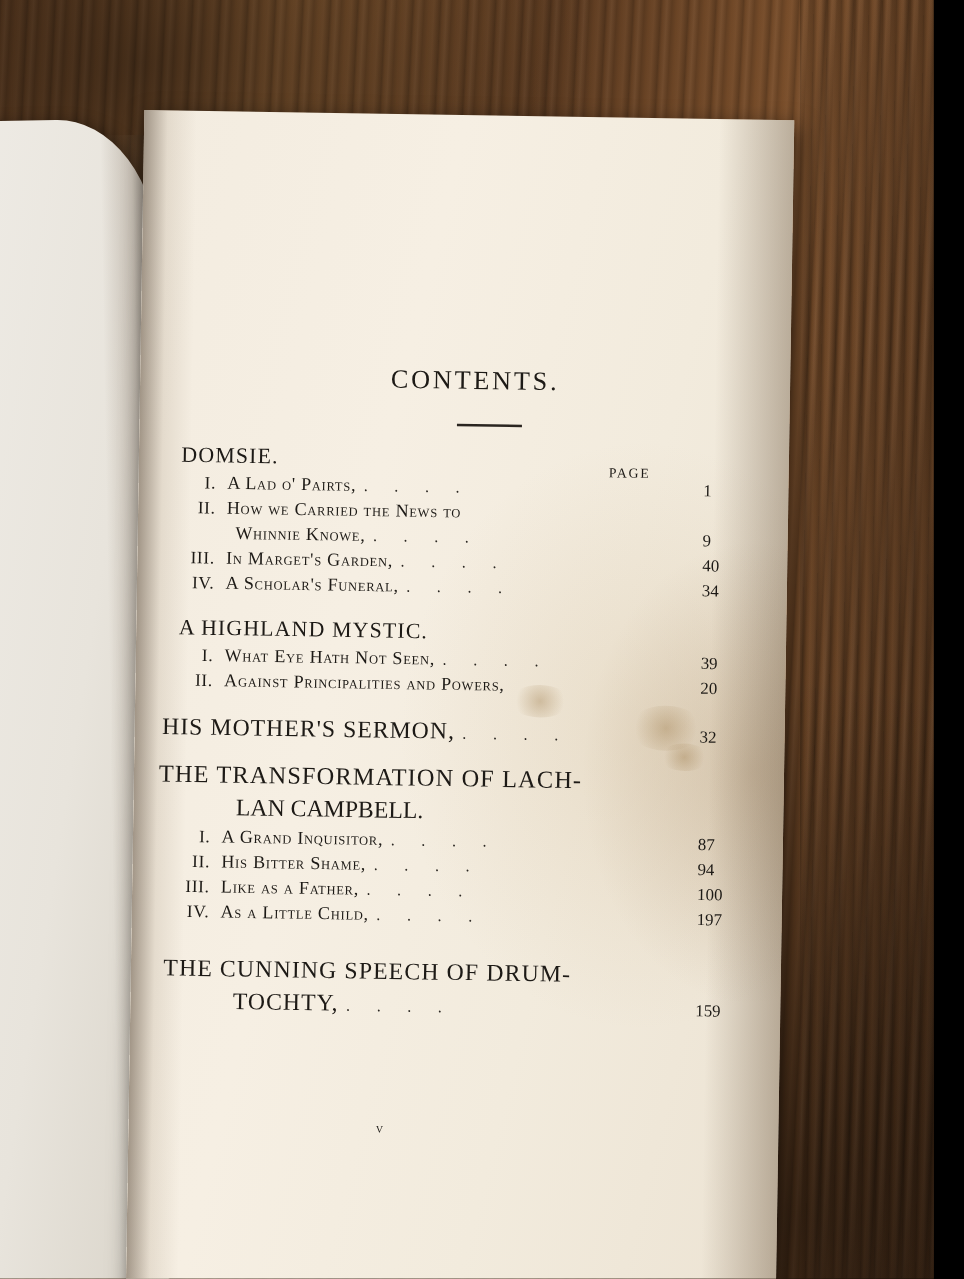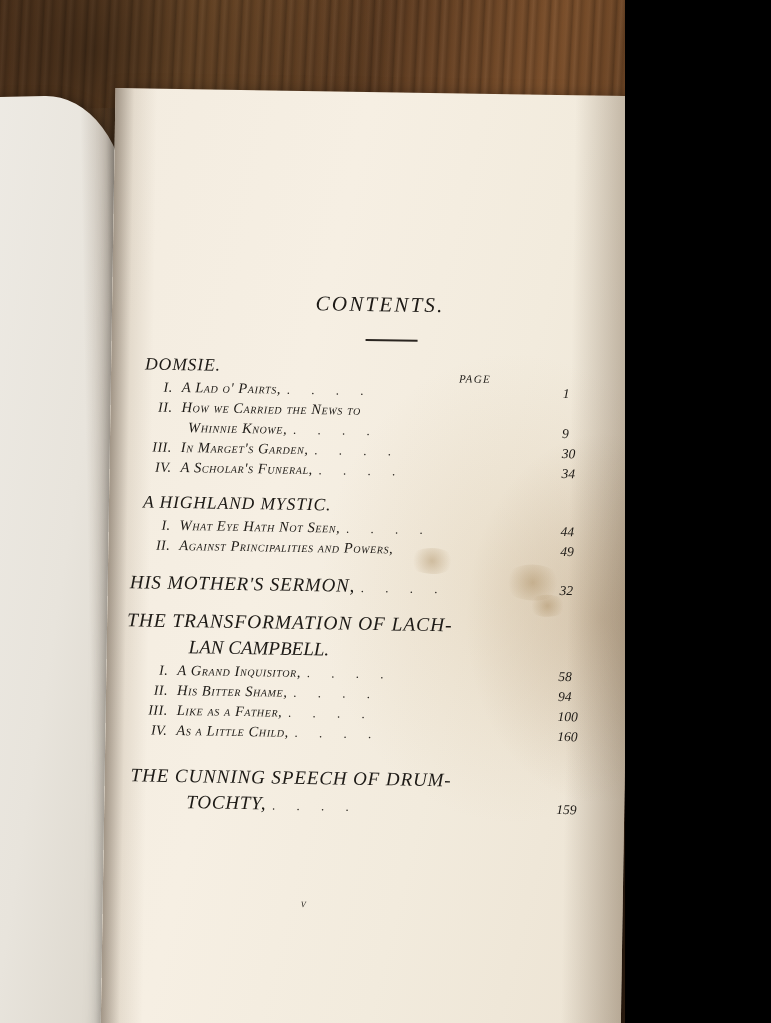--- a/index.html
+++ b/index.html
@@ -2,36 +2,35 @@
 <html><head>
 <meta charset="utf-8">
 <style>
   html, body {
     margin: 0;
     padding: 0;
     background: #000;
   }
   #scene {
     position: relative;
-    width: 625px;
+    width: 747px;
     height: 1023px;
     overflow: hidden;
     font-family: "Liberation Serif", serif;
     
     background:
       repeating-linear-gradient(93deg,
         rgba(0,0,0,0.22) 0px,
         rgba(0,0,0,0.05) 2px,
         rgba(255,255,255,0.035) 5px,
         rgba(0,0,0,0.14) 9px,
         rgba(0,0,0,0.02) 13px,
         rgba(255,255,255,0.02) 17px,
         rgba(0,0,0,0.20) 22px),
       linear-gradient(100deg, #6b4526 0%, #8a5c32 25%, #5e3c21 48%, #7b4f2b 70%, #4a2e18 100%);
-    font-style: italic;
   }
   
   .wood-shade {
     position: absolute;
     inset: 0;
     background:
       radial-gradient(ellipse 70% 50% at 15% 5%, rgba(0,0,0,0.45), rgba(0,0,0,0) 70%),
       radial-gradient(ellipse 80% 60% at 85% 95%, rgba(0,0,0,0.4), rgba(0,0,0,0) 70%);
     pointer-events: none;
   }
@@ -126,21 +125,21 @@
     background: #2a2520;
     margin: 22px auto 16px 232px;
   }
 
   .toc {
     margin-top: 8px;
     font-size: 15px;
   }
   .page-col-head {
     position: absolute;
-    left: 348px;
+    left: 376px;
     top: 279px;
     font-size: 11px;
     letter-spacing: 1.4px;
     font-variant: small-caps;
   }
 
   .grp-head {
     font-size: 17.5px;
     letter-spacing: 0.9px;
     margin: 16px 0 4px 12px;
@@ -263,81 +262,81 @@
         <div class="cont-line">
           <span class="title">Whinnie Knowe,</span>
           <span class="dots">. . . .</span>
           <span class="pg">9</span>
         </div>
 
         <div class="entry">
           <span class="num">III.</span>
           <span class="title">In Marget's Garden,</span>
           <span class="dots">. . . .</span>
-          <span class="pg">30</span>
+          <span class="pg">40</span>
         </div>
 
         <div class="entry">
           <span class="num">IV.</span>
           <span class="title">A Scholar's Funeral,</span>
           <span class="dots">. . . .</span>
           <span class="pg">34</span>
         </div>
 
         <div class="grp-head">A HIGHLAND MYSTIC.</div>
 
         <div class="entry">
           <span class="num">I.</span>
           <span class="title">What Eye Hath Not Seen,</span>
           <span class="dots">. . . .</span>
-          <span class="pg">44</span>
+          <span class="pg">39</span>
         </div>
 
         <div class="entry">
           <span class="num">II.</span>
           <span class="title">Against Principalities and Powers,</span>
           <span class="dots" style="letter-spacing:0;"></span>
-          <span class="pg">49</span>
+          <span class="pg">20</span>
         </div>
 
         <div class="inline-head-row">
           <span class="grp-head-inline">HIS MOTHER'S SERMON,</span>
           <span class="dots">. . . .</span>
           <span class="pg">32</span>
         </div>
 
         <div class="grp-head big2">THE TRANSFORMATION OF LACH-</div>
         <div class="grp-head-cont">LAN CAMPBELL.</div>
 
         <div class="entry">
           <span class="num">I.</span>
           <span class="title">A Grand Inquisitor,</span>
           <span class="dots">. . . .</span>
-          <span class="pg">58</span>
+          <span class="pg">87</span>
         </div>
 
         <div class="entry">
           <span class="num">II.</span>
           <span class="title">His Bitter Shame,</span>
           <span class="dots">. . . .</span>
           <span class="pg">94</span>
         </div>
 
         <div class="entry">
           <span class="num">III.</span>
           <span class="title">Like as a Father,</span>
           <span class="dots">. . . .</span>
           <span class="pg">100</span>
         </div>
 
         <div class="entry">
           <span class="num">IV.</span>
           <span class="title">As a Little Child,</span>
           <span class="dots">. . . .</span>
-          <span class="pg">160</span>
+          <span class="pg">197</span>
         </div>
 
         <div class="grp-head big" style="margin-top:26px;">THE CUNNING SPEECH OF DRUM-</div>
         <div class="inline-head-row" style="margin:0 0 0 60px;">
           <span class="grp-head-inline">TOCHTY,</span>
           <span class="dots">. . . .</span>
           <span class="pg">159</span>
         </div>
 
       </div>

